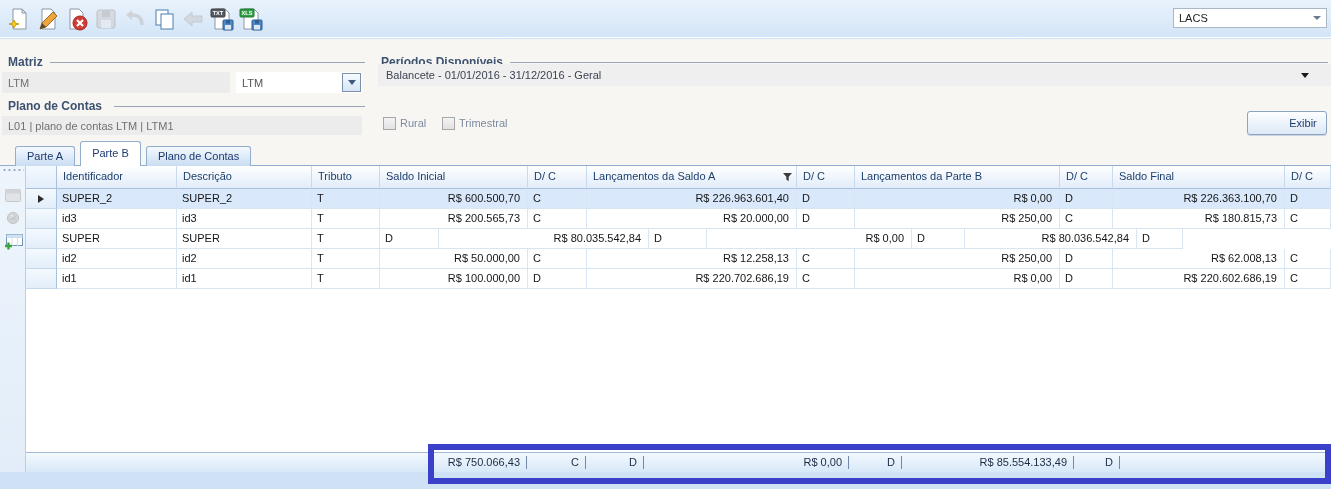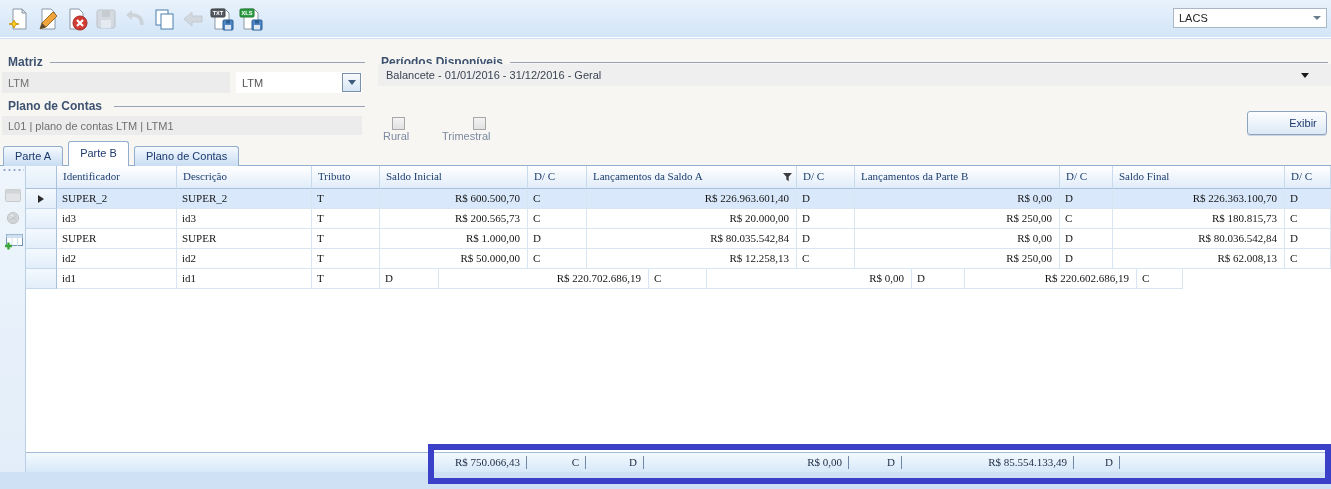--- a/index.html
+++ b/index.html
@@ -42,43 +42,43 @@
     display:flex; align-items:center; justify-content:center;
   }
   .dd-btn .arr { width:0; height:0; border-left:4px solid transparent; border-right:4px solid transparent; border-top:5px solid #3f5a7d; }
 
   .periodo-combo {
     position:absolute; left:378px; top:25px; width:953px; height:22px;
     background:#f0efef; color:#3b4453; display:flex; align-items:center; padding:0 8px;
   }
   .periodo-combo .arr { position:absolute; right:22px; width:0; height:0; border-left:4px solid transparent; border-right:4px solid transparent; border-top:5px solid #1a1a1a; }
 
-  .chk { position:absolute; display:flex; align-items:flex-end; color:#7c8aa0;flex-direction:column; }
+  .chk { position:absolute; display:flex; align-items:flex-start; color:#7c8aa0; }
   .chk .box { width:13px; height:13px; background:linear-gradient(#f3f3f3,#e2e2e2); border:1px solid #a8a8a8; margin-right:4px; }
 
   .exibir-btn {
     position:absolute; left:1247px; top:72px; width:80px; height:24px;
     background:linear-gradient(#fdfeff,#dcE9f6); border:1px solid #8da4c1; border-radius:3px;
     color:#1d3a6d; display:flex; align-items:center; justify-content:center;
     box-shadow:0 1px 0 rgba(120,150,190,.35);
     padding-left:32px;
   }
 
   
-  .tabstrip { position:absolute; left:0; top:101px; width:1331px; height:26px; border-bottom:1px solid #93aecd; padding-left:3px; }
+  .tabstrip { position:absolute; left:0; top:101px; width:1331px; height:26px; border-bottom:1px solid #93aecd; padding-left:15px; }
   .tab {
     display:inline-block; height:20px; line-height:19px; margin-top:6px; margin-right:2px;
     padding:0 11px; color:#1d3a6d; vertical-align:bottom;
     background:linear-gradient(#f4f9ff,#c9ddf2); border:1px solid #93aecd; border-bottom:none;
     border-radius:3px 3px 0 0; position:relative;
   }
   .tab.active { height:25px; line-height:23px; margin-top:1px; background:#fff; z-index:3; }
 
   
-  .grid-area { position:absolute; left:0; top:127px; width:1331px; height:306px; background:#fff;font-family:Liberation Serif, serif; }
+  .grid-area { position:absolute; left:0; top:127px; width:1331px; height:306px; background:#fff; }
   .mini-strip {
     position:absolute; left:0; top:0; width:26px; height:306px;
     background:linear-gradient(#eef5fc,#e2edf9); border-right:1px solid #b9cfe6;
   }
   .grip { position:absolute; left:2px; top:2px; width:22px; height:4px;
     background-image: radial-gradient(circle, #8fa6c4 1px, transparent 1.2px);
     background-size:5px 4px; background-repeat:repeat-x; }
   .ms-btn { position:absolute; left:3px; width:20px; height:18px; display:flex; align-items:center; justify-content:center; }
   .ms-btn.disabled svg { filter:grayscale(1); opacity:.7; }
 
@@ -330,21 +330,20 @@
         <div class="cell c-dc3">C</div>
         <div class="cell num c-sf">R$ 180.815,73</div>
         <div class="cell c-dc4">C</div>
       </div>
 
       <div class="g-row">
         <div class="cell sel-cell c-sel"></div>
         <div class="cell c-id">SUPER</div>
         <div class="cell c-desc">SUPER</div>
         <div class="cell c-trib">T</div>
-        <div class="cell num c-si">R$ 1.000,00</div>
         <div class="cell c-dc1">D</div>
         <div class="cell num c-pa">R$ 80.035.542,84</div>
         <div class="cell c-dc2">D</div>
         <div class="cell num c-pb">R$ 0,00</div>
         <div class="cell c-dc3">D</div>
         <div class="cell num c-sf">R$ 80.036.542,84</div>
         <div class="cell c-dc4">D</div>
       </div>
 
       <div class="g-row">
@@ -360,20 +359,21 @@
         <div class="cell c-dc3">D</div>
         <div class="cell num c-sf">R$ 62.008,13</div>
         <div class="cell c-dc4">C</div>
       </div>
 
       <div class="g-row">
         <div class="cell sel-cell c-sel"></div>
         <div class="cell c-id">id1</div>
         <div class="cell c-desc">id1</div>
         <div class="cell c-trib">T</div>
+        <div class="cell num c-si">R$ 100.000,00</div>
         <div class="cell c-dc1">D</div>
         <div class="cell num c-pa">R$ 220.702.686,19</div>
         <div class="cell c-dc2">C</div>
         <div class="cell num c-pb">R$ 0,00</div>
         <div class="cell c-dc3">D</div>
         <div class="cell num c-sf">R$ 220.602.686,19</div>
         <div class="cell c-dc4">C</div>
       </div>
 
     </div>

